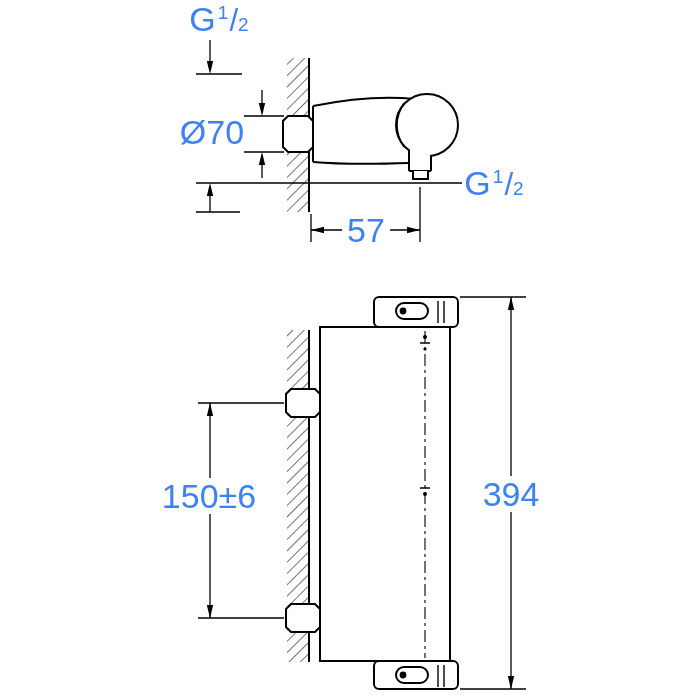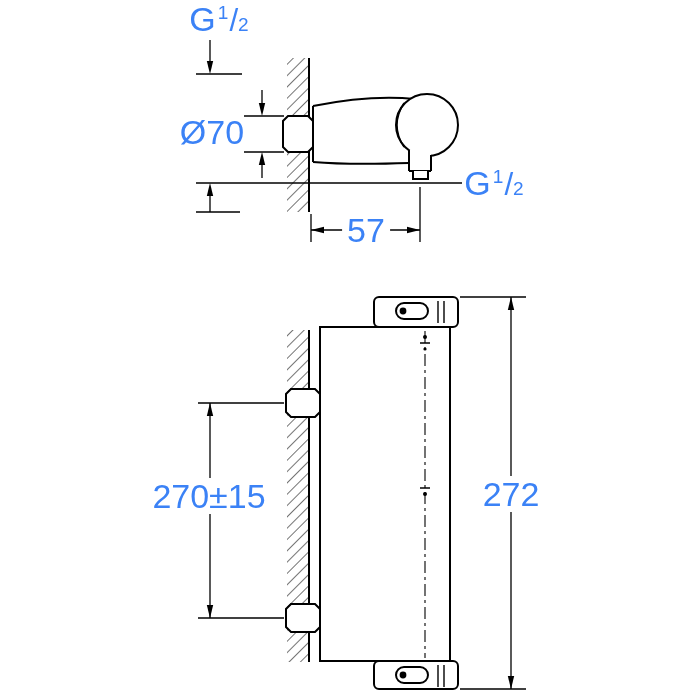--- a/index.html
+++ b/index.html
@@ -150,17 +150,17 @@
   </div>
 
   <div class="label" style="left:212px;top:132px">Ø70</div>
 
   <div class="label frac" style="left:494px;top:183px">
     <span class="base">G</span><span class="num">1</span><span class="sl">/</span><span class="den">2</span>
   </div>
 
   <div class="label bg" style="left:366px;top:230px">57</div>
 
-  <div class="label bg" style="left:209px;top:496px">270±15</div>
+  <div class="label bg" style="left:209px;top:496px">150±6</div>
 
-  <div class="label bg" style="left:511px;top:494px">272</div>
+  <div class="label bg" style="left:511px;top:494px">394</div>
 
 </div>
 
 </body></html>

